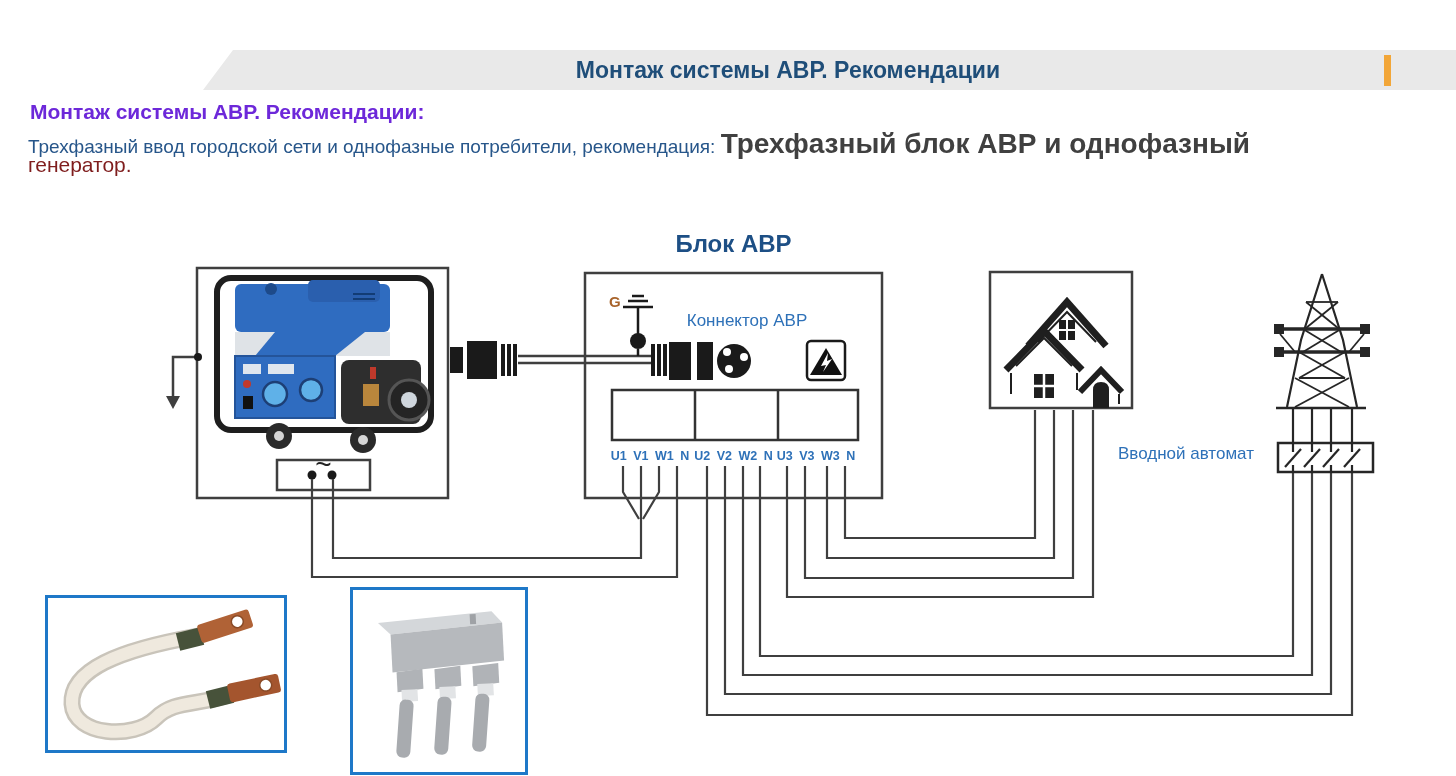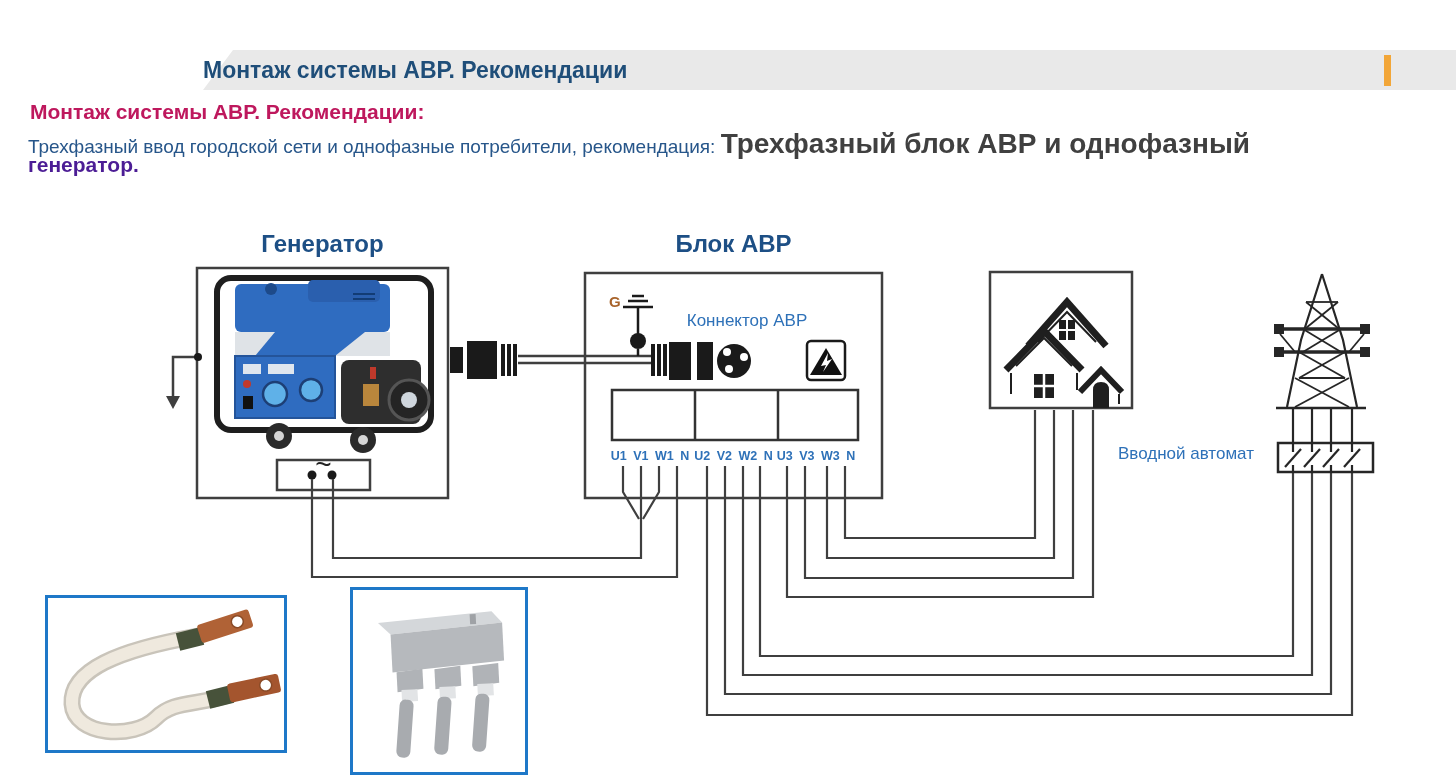--- a/index.html
+++ b/index.html
@@ -5,27 +5,27 @@
   html,body{margin:0;padding:0;background:#fff;}
   #canvas{position:relative;width:1456px;height:776px;background:#fff;overflow:hidden;
           font-family:"Liberation Sans", sans-serif;}
   .abs{position:absolute;}
   .pre{white-space:pre-line;}
   .ctr{text-align:center;}
   
   #headerBar{left:203px;top:50px;width:1253px;height:40px;background:#E9E9E9;
              clip-path:polygon(30px 0,100% 0,100% 100%,0 100%);}
   #headerTitle{left:203px;top:50px;width:1170px;height:40px;line-height:40px;
-               text-align:left;font-size:23px;font-weight:bold;color:#1F4E79;}
+               text-align:center;font-size:23px;font-weight:bold;color:#1F4E79;}
   #accentBar{left:1384px;top:55px;width:7px;height:31px;background:#F2A638;}
   
-  #introHeading{left:30px;top:100px;font-size:21px;font-weight:bold;color:#be185d;}
+  #introHeading{left:30px;top:100px;font-size:21px;font-weight:bold;color:#6d28d9;}
   #introLine1{left:28px;top:128px;font-size:19px;color:#27568A;}
   #introLine1 b{font-size:28px;color:#404040;}
-  #introLine2{left:28px;top:153px;font-size:21px;font-weight:bold;color:#4c1d95;}
+  #introLine2{left:28px;top:153px;font-size:21px;font-weight:normal;color:#7f1d1d;}
   
   .boxTitle{font-size:24px;font-weight:bold;color:#1D4F85;}
   .blueLabel{color:#2E71B8;}
   #tGen{left:197px;top:230px;width:251px;}
   #tAvr{left:585px;top:230px;width:297px;}
   #tCons{left:961px;top:228px;width:200px;}
   #tMains{left:1245px;top:190px;width:185px;font-size:21px;font-weight:bold;
           color:#1D4F85;line-height:22px;}
   #cableLabel{left:445px;top:281px;width:150px;font-size:16.5px;line-height:21px;}
   #connLabel{left:672px;top:311px;width:150px;font-size:17px;}
@@ -54,21 +54,20 @@
 <div id="canvas">
 
   <div class="abs" id="headerBar"></div>
   <div class="abs" id="headerTitle">Монтаж системы АВР. Рекомендации</div>
   <div class="abs" id="accentBar"></div>
 
   <div class="abs" id="introHeading">Монтаж системы АВР. Рекомендации:</div>
   <div class="abs" id="introLine1"><span>Трехфазный ввод городской сети и однофазные потребители, рекомендация: </span><b>Трехфазный блок АВР и однофазный</b></div>
   <div class="abs" id="introLine2">генератор.</div>
 
-  <div class="abs ctr boxTitle" id="tGen">Генератор</div>
   <div class="abs ctr boxTitle" id="tAvr">Блок АВР</div>
   <div class="abs ctr blueLabel" id="connLabel">Коннектор АВР</div>
   <div class="abs" id="gLabel">G</div>
   <div class="abs blueLabel" id="breakerLabel">Вводной автомат</div>
   <div class="abs ctr" id="tilde">~</div>
   <div class="abs ctr pins" id="pins1">U1 V1 W1 N</div>
   <div class="abs ctr pins" id="pins2">U2 V2 W2 N</div>
   <div class="abs ctr pins" id="pins3">U3 V3 W3 N</div>
   <div class="abs ctr pre cell" id="cell1">ВХОД
 ГЕНЕРАТОРА</div>

